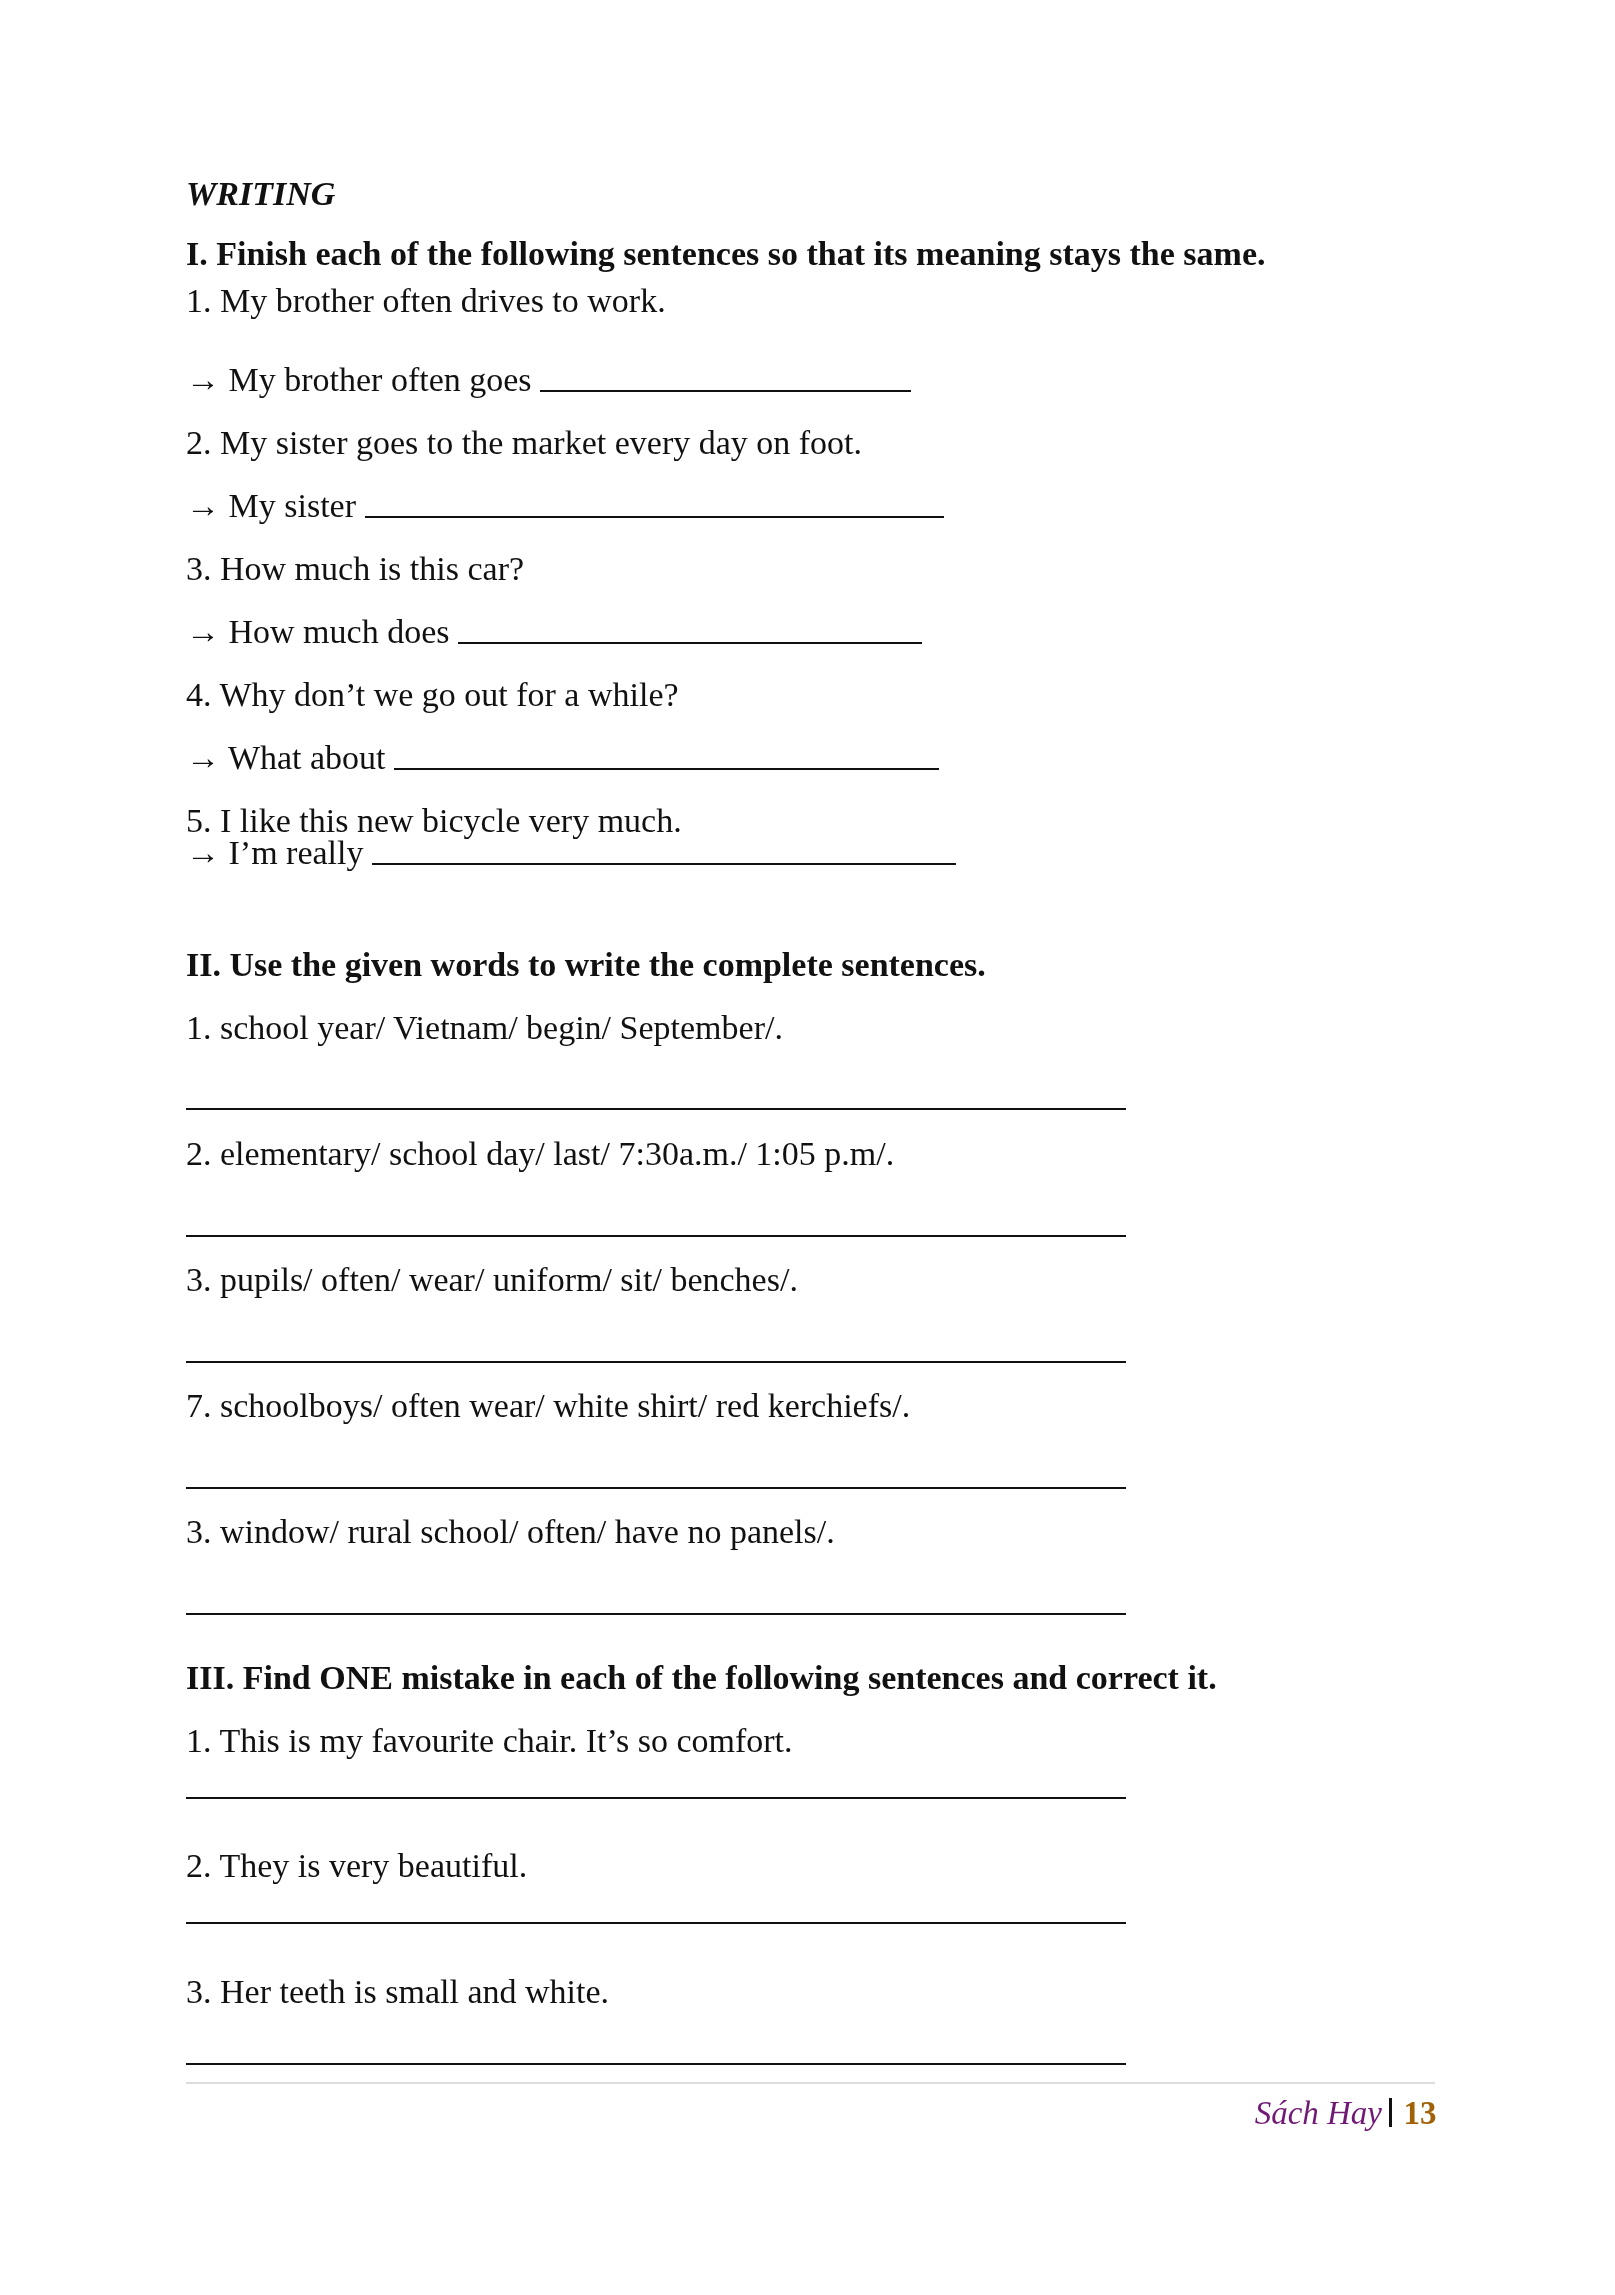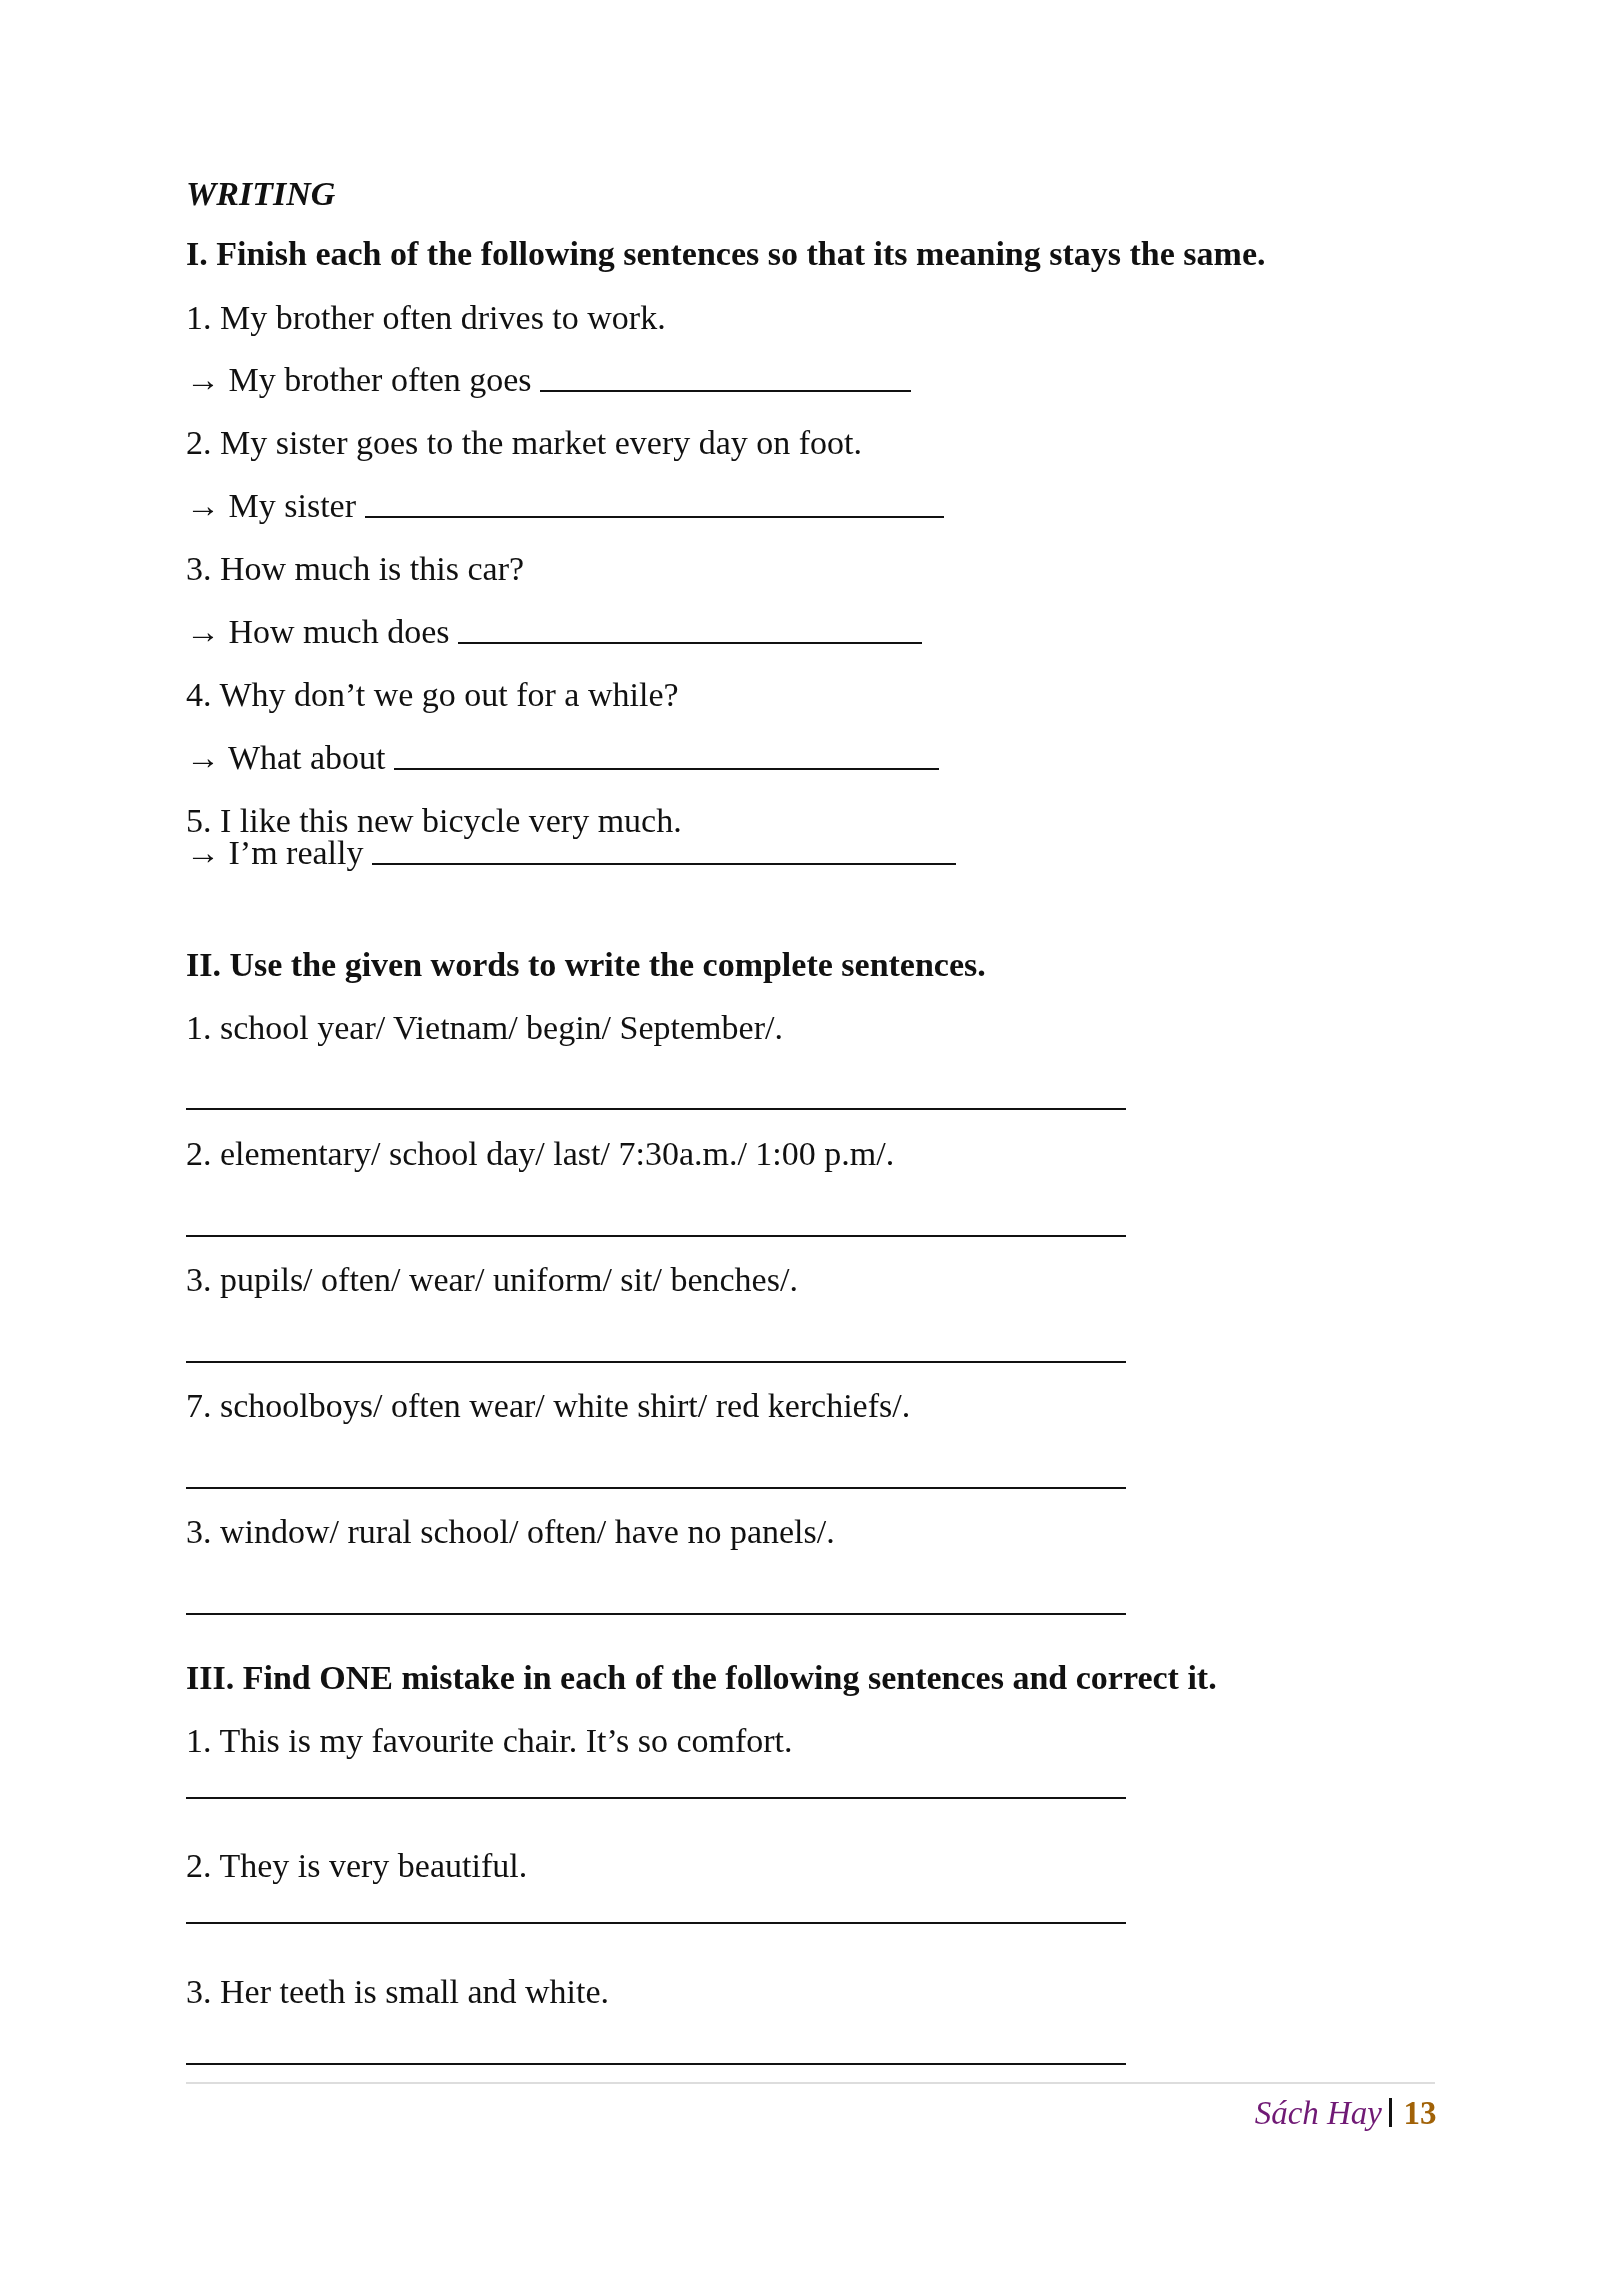--- a/index.html
+++ b/index.html
@@ -20,21 +20,21 @@
   .footer .num { font-weight: bold; color: #a16207; }
 </style>
 </head>
 <body>
 
 <div class="page">
   <div class="txt title" style="top:177px">WRITING</div>
 
   <div class="txt heading" style="top:237px">I. Finish each of the following sentences so that its meaning stays the same.</div>
 
-  <div class="txt" style="top:301px">1. My brother often drives to work.</div>
+  <div class="txt" style="top:284px">1. My brother often drives to work.</div>
   <div class="txt" style="top:363px">
     <span>→ My brother often goes</span><span class="blank-inline" style="width:371px"></span>
   </div>
 
   <div class="txt" style="top:426px">2. My sister goes to the market every day on foot.</div>
   <div class="txt" style="top:489px">
     <span>→ My sister</span><span class="blank-inline" style="width:579px"></span>
   </div>
 
   <div class="txt" style="top:552px">3. How much is this car?</div>
@@ -50,21 +50,21 @@
   <div class="txt" style="top:804px">5. I like this new bicycle very much.</div>
   <div class="txt" style="top:836px">
     <span>→ I’m really</span><span class="blank-inline" style="width:584px"></span>
   </div>
 
   <div class="txt heading" style="top:948px">II. Use the given words to write the complete sentences.</div>
 
   <div class="txt" style="top:1011px">1. school year/ Vietnam/ begin/ September/.</div>
   <div class="rule" style="top:1108px"></div>
 
-  <div class="txt" style="top:1137px">2. elementary/ school day/ last/ 7:30a.m./ 1:00 p.m/.</div>
+  <div class="txt" style="top:1137px">2. elementary/ school day/ last/ 7:30a.m./ 1:05 p.m/.</div>
   <div class="rule" style="top:1235px"></div>
 
   <div class="txt" style="top:1263px">3. pupils/ often/ wear/ uniform/ sit/ benches/.</div>
   <div class="rule" style="top:1361px"></div>
 
   <div class="txt" style="top:1389px">7. schoolboys/ often wear/ white shirt/ red kerchiefs/.</div>
   <div class="rule" style="top:1487px"></div>
 
   <div class="txt" style="top:1515px">3. window/ rural school/ often/ have no panels/.</div>
   <div class="rule" style="top:1613px"></div>

